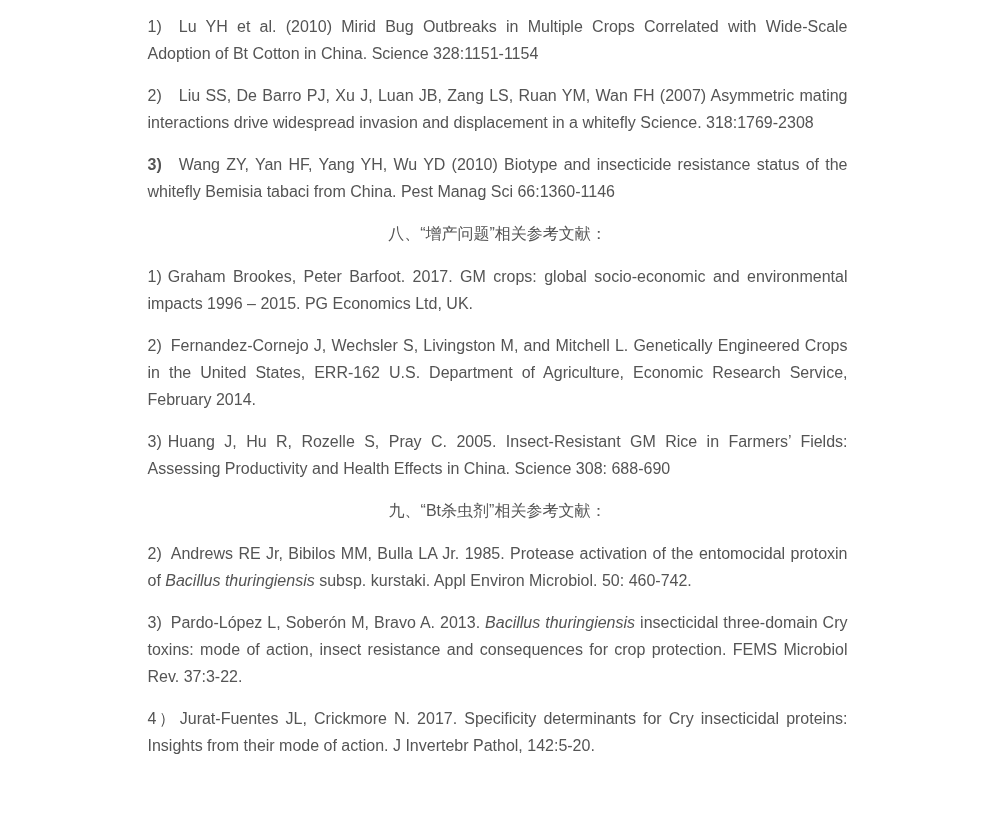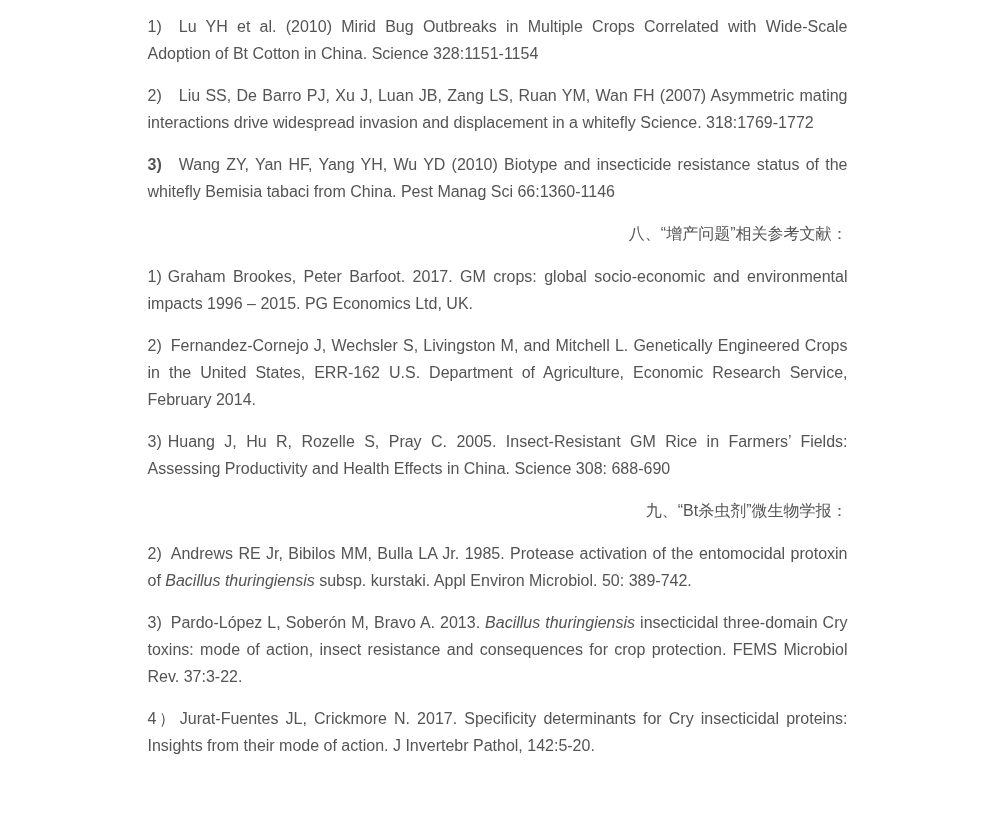--- a/index.html
+++ b/index.html
@@ -21,49 +21,49 @@
   }
   .ref, .heading {
     margin: 0 0 15px 0;
     font-size: 16px;
     line-height: 27px;
   }
   .ref {
     text-align: justify;
   }
   .heading {
-    text-align: right;
+    text-align: center;
     margin-bottom: 16px;
   }
   .num { display: inline; }
   .gap-lg  { margin-right: 17px; }  
   .gap-sm  { margin-right: 6px;  }  
   .gap-md  { margin-right: 9px;  }  
   .gap-full{ margin-right: 2px;  }  
   .bold { font-weight: 700; }
   i { }
 </style>
 </head>
 <body>
 
 <div class="doc">
 
   <section>
     <p class="ref"><span class="num gap-lg">1)</span><span>Lu YH et al. (2010) Mirid Bug Outbreaks in Multiple Crops Correlated with Wide-Scale Adoption of Bt Cotton in China. Science 328:1151-1154</span></p>
-    <p class="ref"><span class="num gap-lg">2)</span><span>Liu SS, De Barro PJ, Xu J, Luan JB, Zang LS, Ruan YM, Wan FH (2007) Asymmetric mating interactions drive widespread invasion and displacement in a whitefly Science. 318:1769-1772</span></p>
+    <p class="ref"><span class="num gap-lg">2)</span><span>Liu SS, De Barro PJ, Xu J, Luan JB, Zang LS, Ruan YM, Wan FH (2007) Asymmetric mating interactions drive widespread invasion and displacement in a whitefly Science. 318:1769-2308</span></p>
     <p class="ref"><span class="num gap-lg bold">3)</span><span>Wang ZY, Yan HF, Yang YH, Wu YD (2010) Biotype and insecticide resistance status of the whitefly Bemisia tabaci from China. Pest Manag Sci 66:1360-1146</span></p>
   </section>
 
   <section>
     <p class="heading">八、“增产问题”相关参考文献：</p>
     <p class="ref"><span class="num gap-sm">1)</span><span>Graham Brookes, Peter Barfoot. 2017. GM crops: global socio-economic and environmental impacts 1996 – 2015. PG Economics Ltd, UK.</span></p>
     <p class="ref"><span class="num gap-md">2)</span><span>Fernandez-Cornejo J, Wechsler S, Livingston M, and Mitchell L. Genetically Engineered Crops in the United States, ERR-162 U.S. Department of Agriculture, Economic Research Service, February 2014.</span></p>
     <p class="ref"><span class="num gap-sm">3)</span><span>Huang J, Hu R, Rozelle S, Pray C. 2005. Insect-Resistant GM Rice in Farmers’ Fields: Assessing Productivity and Health Effects in China. Science 308: 688-690</span></p>
   </section>
 
   <section>
-    <p class="heading">九、“Bt杀虫剂”微生物学报：</p>
-    <p class="ref"><span class="num gap-md">2)</span><span>Andrews RE Jr, Bibilos MM, Bulla LA Jr. 1985. Protease activation of the entomocidal protoxin of </span><i>Bacillus thuringiensis</i><span> subsp. kurstaki. Appl Environ Microbiol. 50: 389-742.</span></p>
+    <p class="heading">九、“Bt杀虫剂”相关参考文献：</p>
+    <p class="ref"><span class="num gap-md">2)</span><span>Andrews RE Jr, Bibilos MM, Bulla LA Jr. 1985. Protease activation of the entomocidal protoxin of </span><i>Bacillus thuringiensis</i><span> subsp. kurstaki. Appl Environ Microbiol. 50: 460-742.</span></p>
     <p class="ref"><span class="num gap-md">3)</span><span>Pardo-López L, Soberón M, Bravo A. 2013. </span><i>Bacillus thuringiensis</i><span> insecticidal three-domain Cry toxins: mode of action, insect resistance and consequences for crop protection. FEMS Microbiol Rev. 37:3-22.</span></p>
     <p class="ref"><span class="num gap-full">4）</span><span>Jurat-Fuentes JL, Crickmore N. 2017. Specificity determinants for Cry insecticidal proteins: Insights from their mode of action. J Invertebr Pathol, 142:5-20.</span></p>
   </section>
 
 </div>
 
 </body></html>

